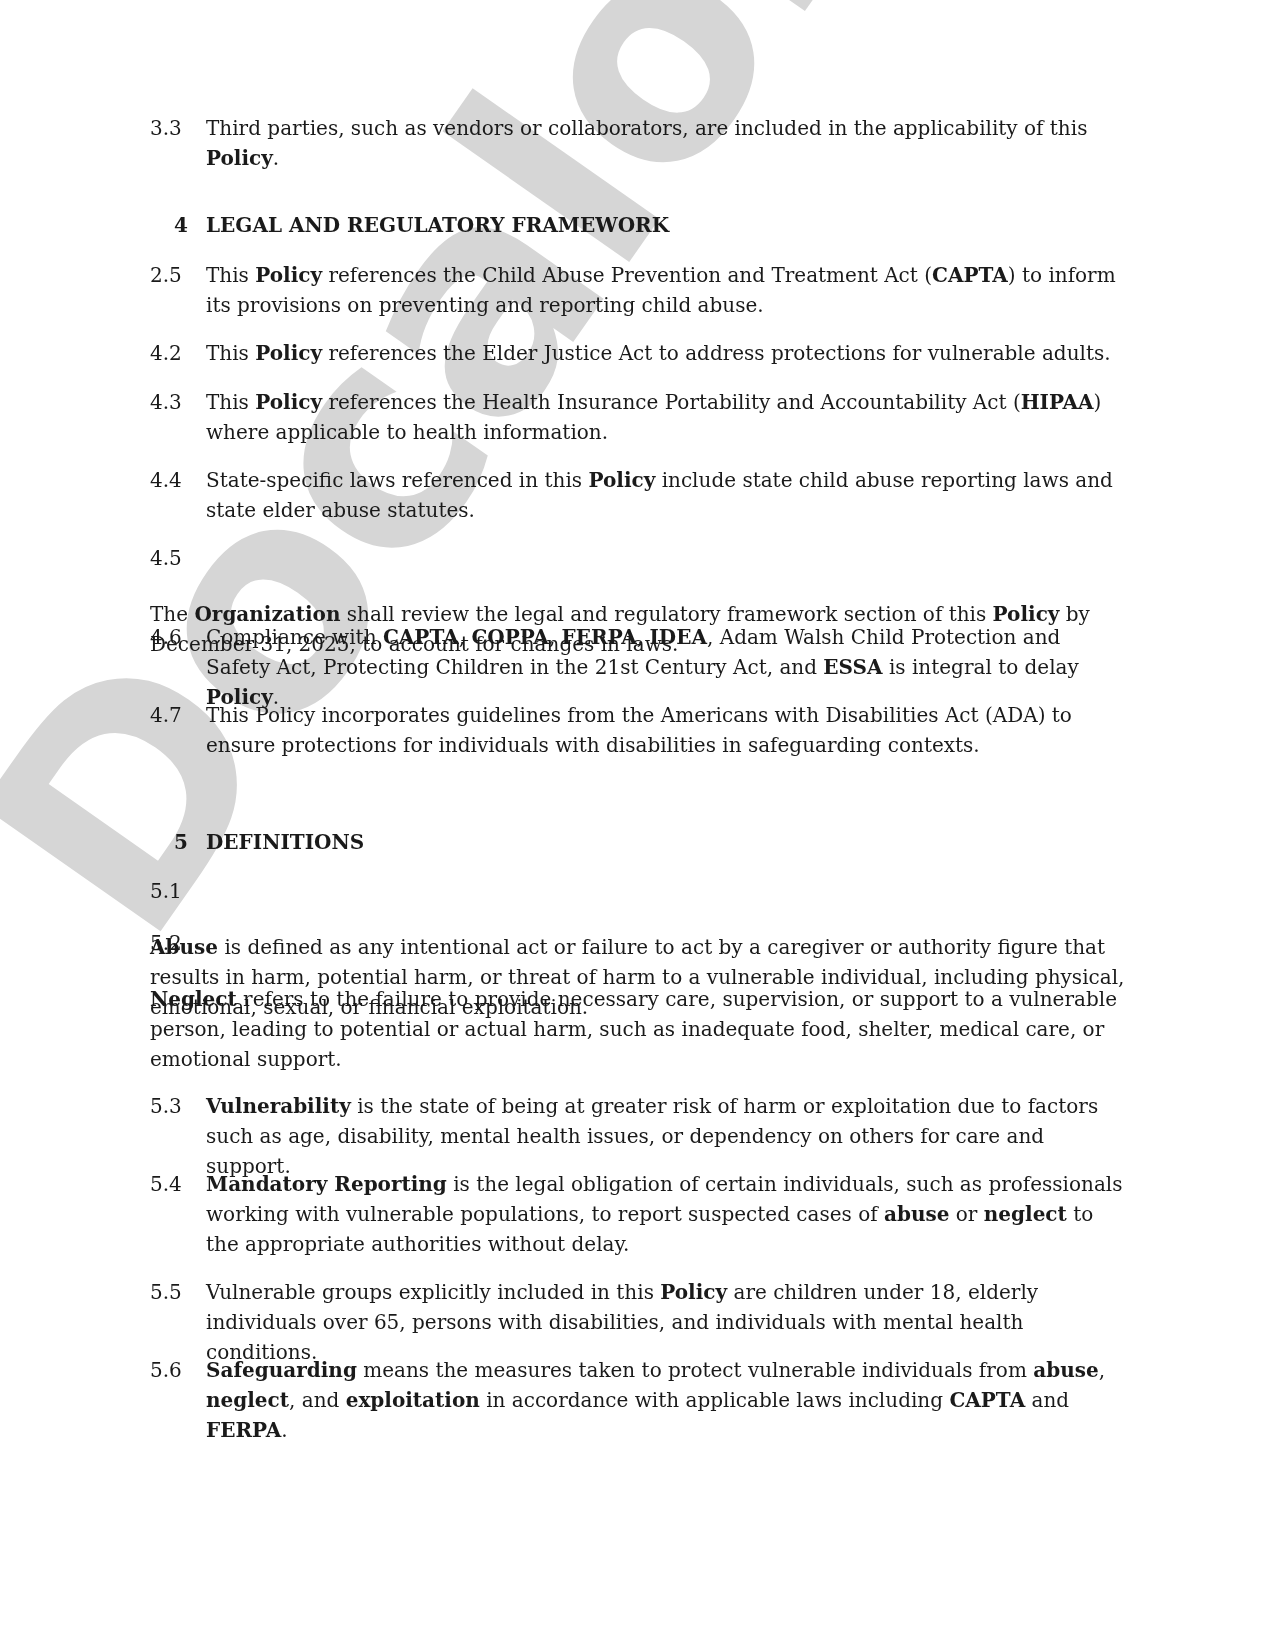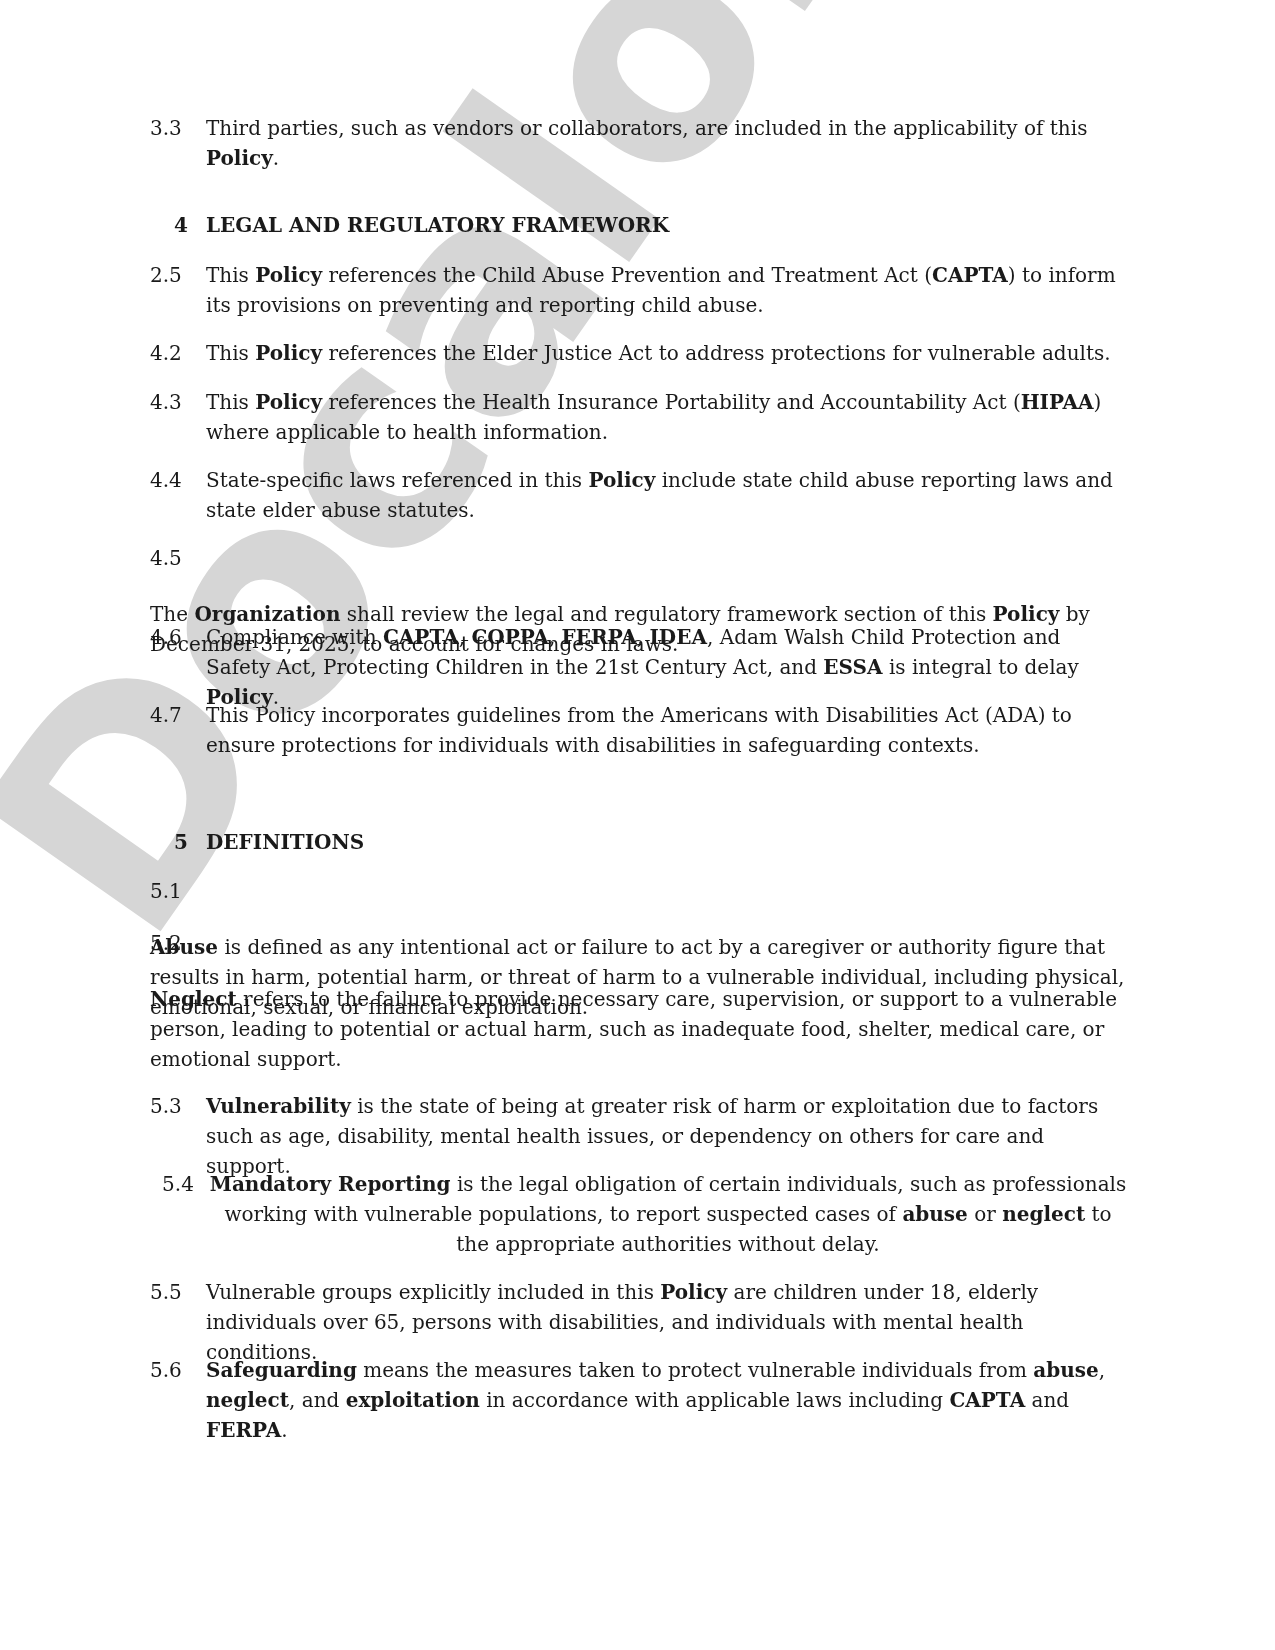--- a/index.html
+++ b/index.html
@@ -116,21 +116,21 @@
       <span class="text"><b>Abuse</b><span> is defined as any intentional act or failure to act by a caregiver or authority figure that results in harm, potential harm, or threat of harm to a vulnerable individual, including physical, emotional, sexual, or financial exploitation.</span></span>
     </div>
     <div class="item clause" style="top: 928px; flex-direction: column;">
       <span class="num">5.2</span>
       <span class="text"><b>Neglect</b><span> refers to the failure to provide necessary care, supervision, or support to a vulnerable person, leading to potential or actual harm, such as inadequate food, shelter, medical care, or emotional support.</span></span>
     </div>
     <div class="item clause" style="top: 1091px;">
       <span class="num">5.3</span>
       <span class="text"><b>Vulnerability</b><span> is the state of being at greater risk of harm or exploitation due to factors such as age, disability, mental health issues, or dependency on others for care and support.</span></span>
     </div>
-    <div class="item clause" style="top: 1169px; text-align: center;">
+    <div class="item clause" style="top: 1169px;">
       <span class="num">5.4</span>
       <span class="text"><b>Mandatory Reporting</b><span> is the legal obligation of certain individuals, such as professionals working with vulnerable populations, to report suspected cases of </span><b>abuse</b><span> or </span><b>neglect</b><span> to the appropriate authorities without delay.</span></span>
     </div>
     <div class="item clause" style="top: 1277px; justify-content: space-between;">
       <span class="num">5.5</span>
       <span class="text"><span>Vulnerable groups explicitly included in this </span><b>Policy</b><span> are children under 18, elderly individuals over 65, persons with disabilities, and individuals with mental health conditions.</span></span>
     </div>
     <div class="item clause" style="top: 1355px;">
       <span class="num">5.6</span>
       <span class="text"><b>Safeguarding</b><span> means the measures taken to protect vulnerable individuals from </span><b>abuse</b><span>, </span><b>neglect</b><span>, and </span><b>exploitation</b><span> in accordance with applicable laws including </span><b>CAPTA</b><span> and </span><b>FERPA</b><span>.</span></span>

